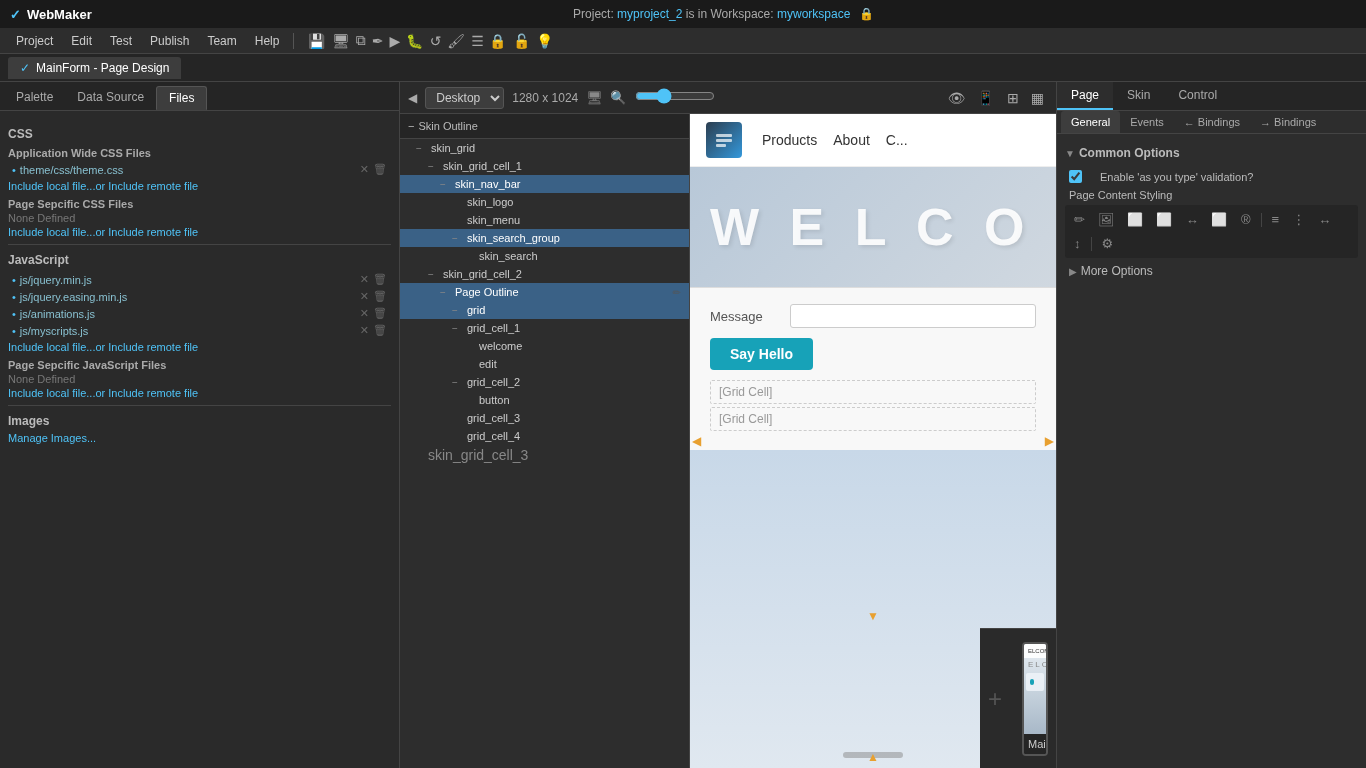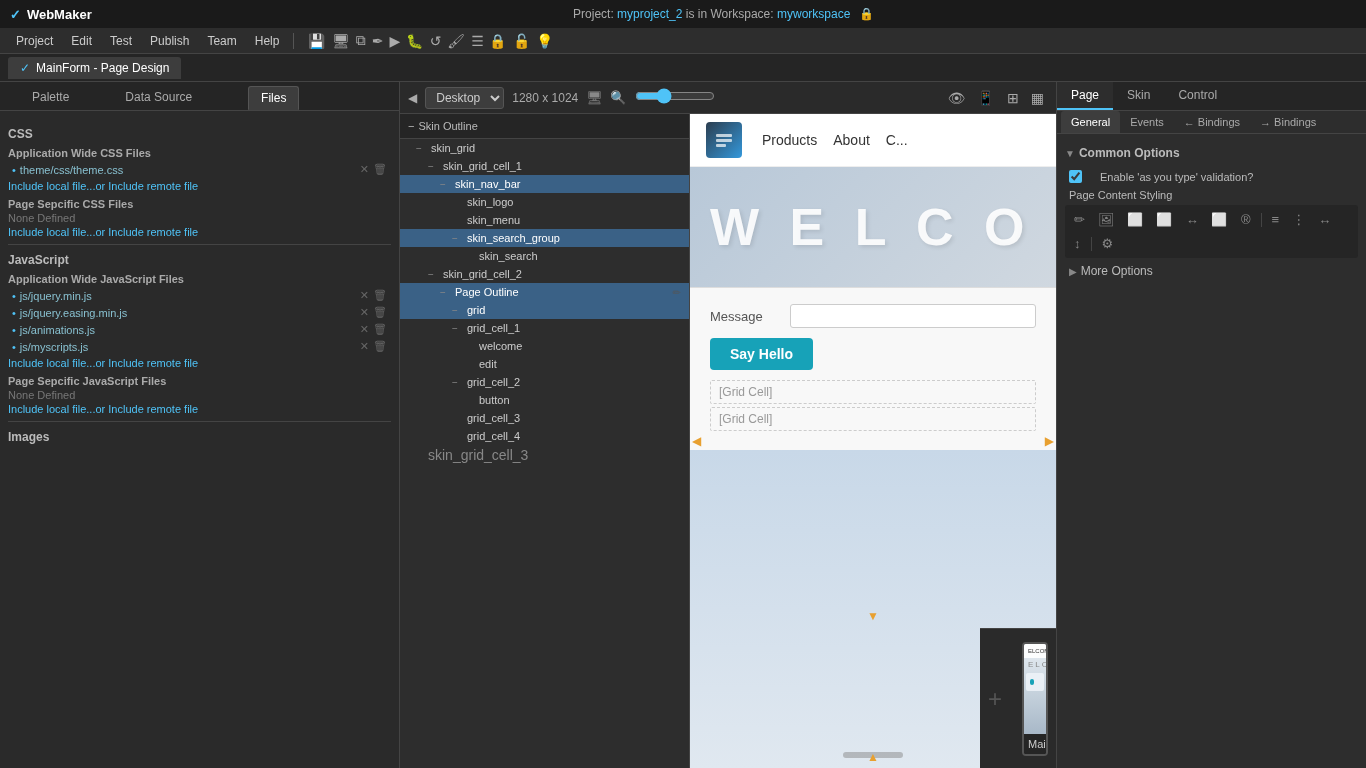--- a/index.html
+++ b/index.html
@@ -68,36 +68,34 @@
       border-right: 1px solid #444;
       display: flex;
       flex-direction: column;
     }
 
     
     #left-tabs {
       display: flex;
       background: #252525;
       border-bottom: 1px solid #444;
-      padding: 4px 20px 0;
-      gap: 32px;
+      padding: 4px 4px 0;
     }
     .left-tab {
       padding: 4px 12px;
       cursor: pointer;
       font-size: 12px;
       color: #aaa;
       border-radius: 3px 3px 0 0;
     }
     .left-tab.active {
       background: #3d3d3d;
       color: #fff;
       border: 1px solid #555;
       border-bottom: 1px solid #3d3d3d;
-      margin-left: 12px;
     }
 
     
     #left-content {
       flex: 1;
       overflow-y: auto;
       padding: 8px;
     }
 
     .section-header {
@@ -558,21 +556,20 @@
       </div>
       <div class="link-text">Include local file...or Include remote file</div>
 
       <div class="sub-header">Page Sepcific CSS Files</div>
       <div class="none-text">None Defined</div>
       <div class="link-text">Include local file...or Include remote file</div>
 
       <div class="section-divider"></div>
 
       <div class="section-header">JavaScript</div>
-      <div class="sub-header">Application Wide JavaScript Files</div>
 
       <div class="file-item">
         <span class="dot">•</span>
         <span class="file-name">js/jquery.min.js</span>
         <div class="file-actions">
           <span class="file-action">✕</span>
           <span class="file-action">🗑</span>
         </div>
       </div>
       <div class="file-item">
@@ -601,20 +598,21 @@
       </div>
       <div class="link-text">Include local file...or Include remote file</div>
 
       <div class="sub-header">Page Sepcific JavaScript Files</div>
       <div class="none-text">None Defined</div>
       <div class="link-text">Include local file...or Include remote file</div>
 
       <div class="section-divider"></div>
 
       <div class="section-header">Images</div>
+      <div class="link-text">Manage Images...</div>
     </div>
   </div>
 
   <div id="center-panel">
 
     <div id="center-toolbar">
       <span class="collapse-btn">◀</span>
       <select class="viewport-select">
         <option>Desktop</option>
         <option>Tablet</option>

